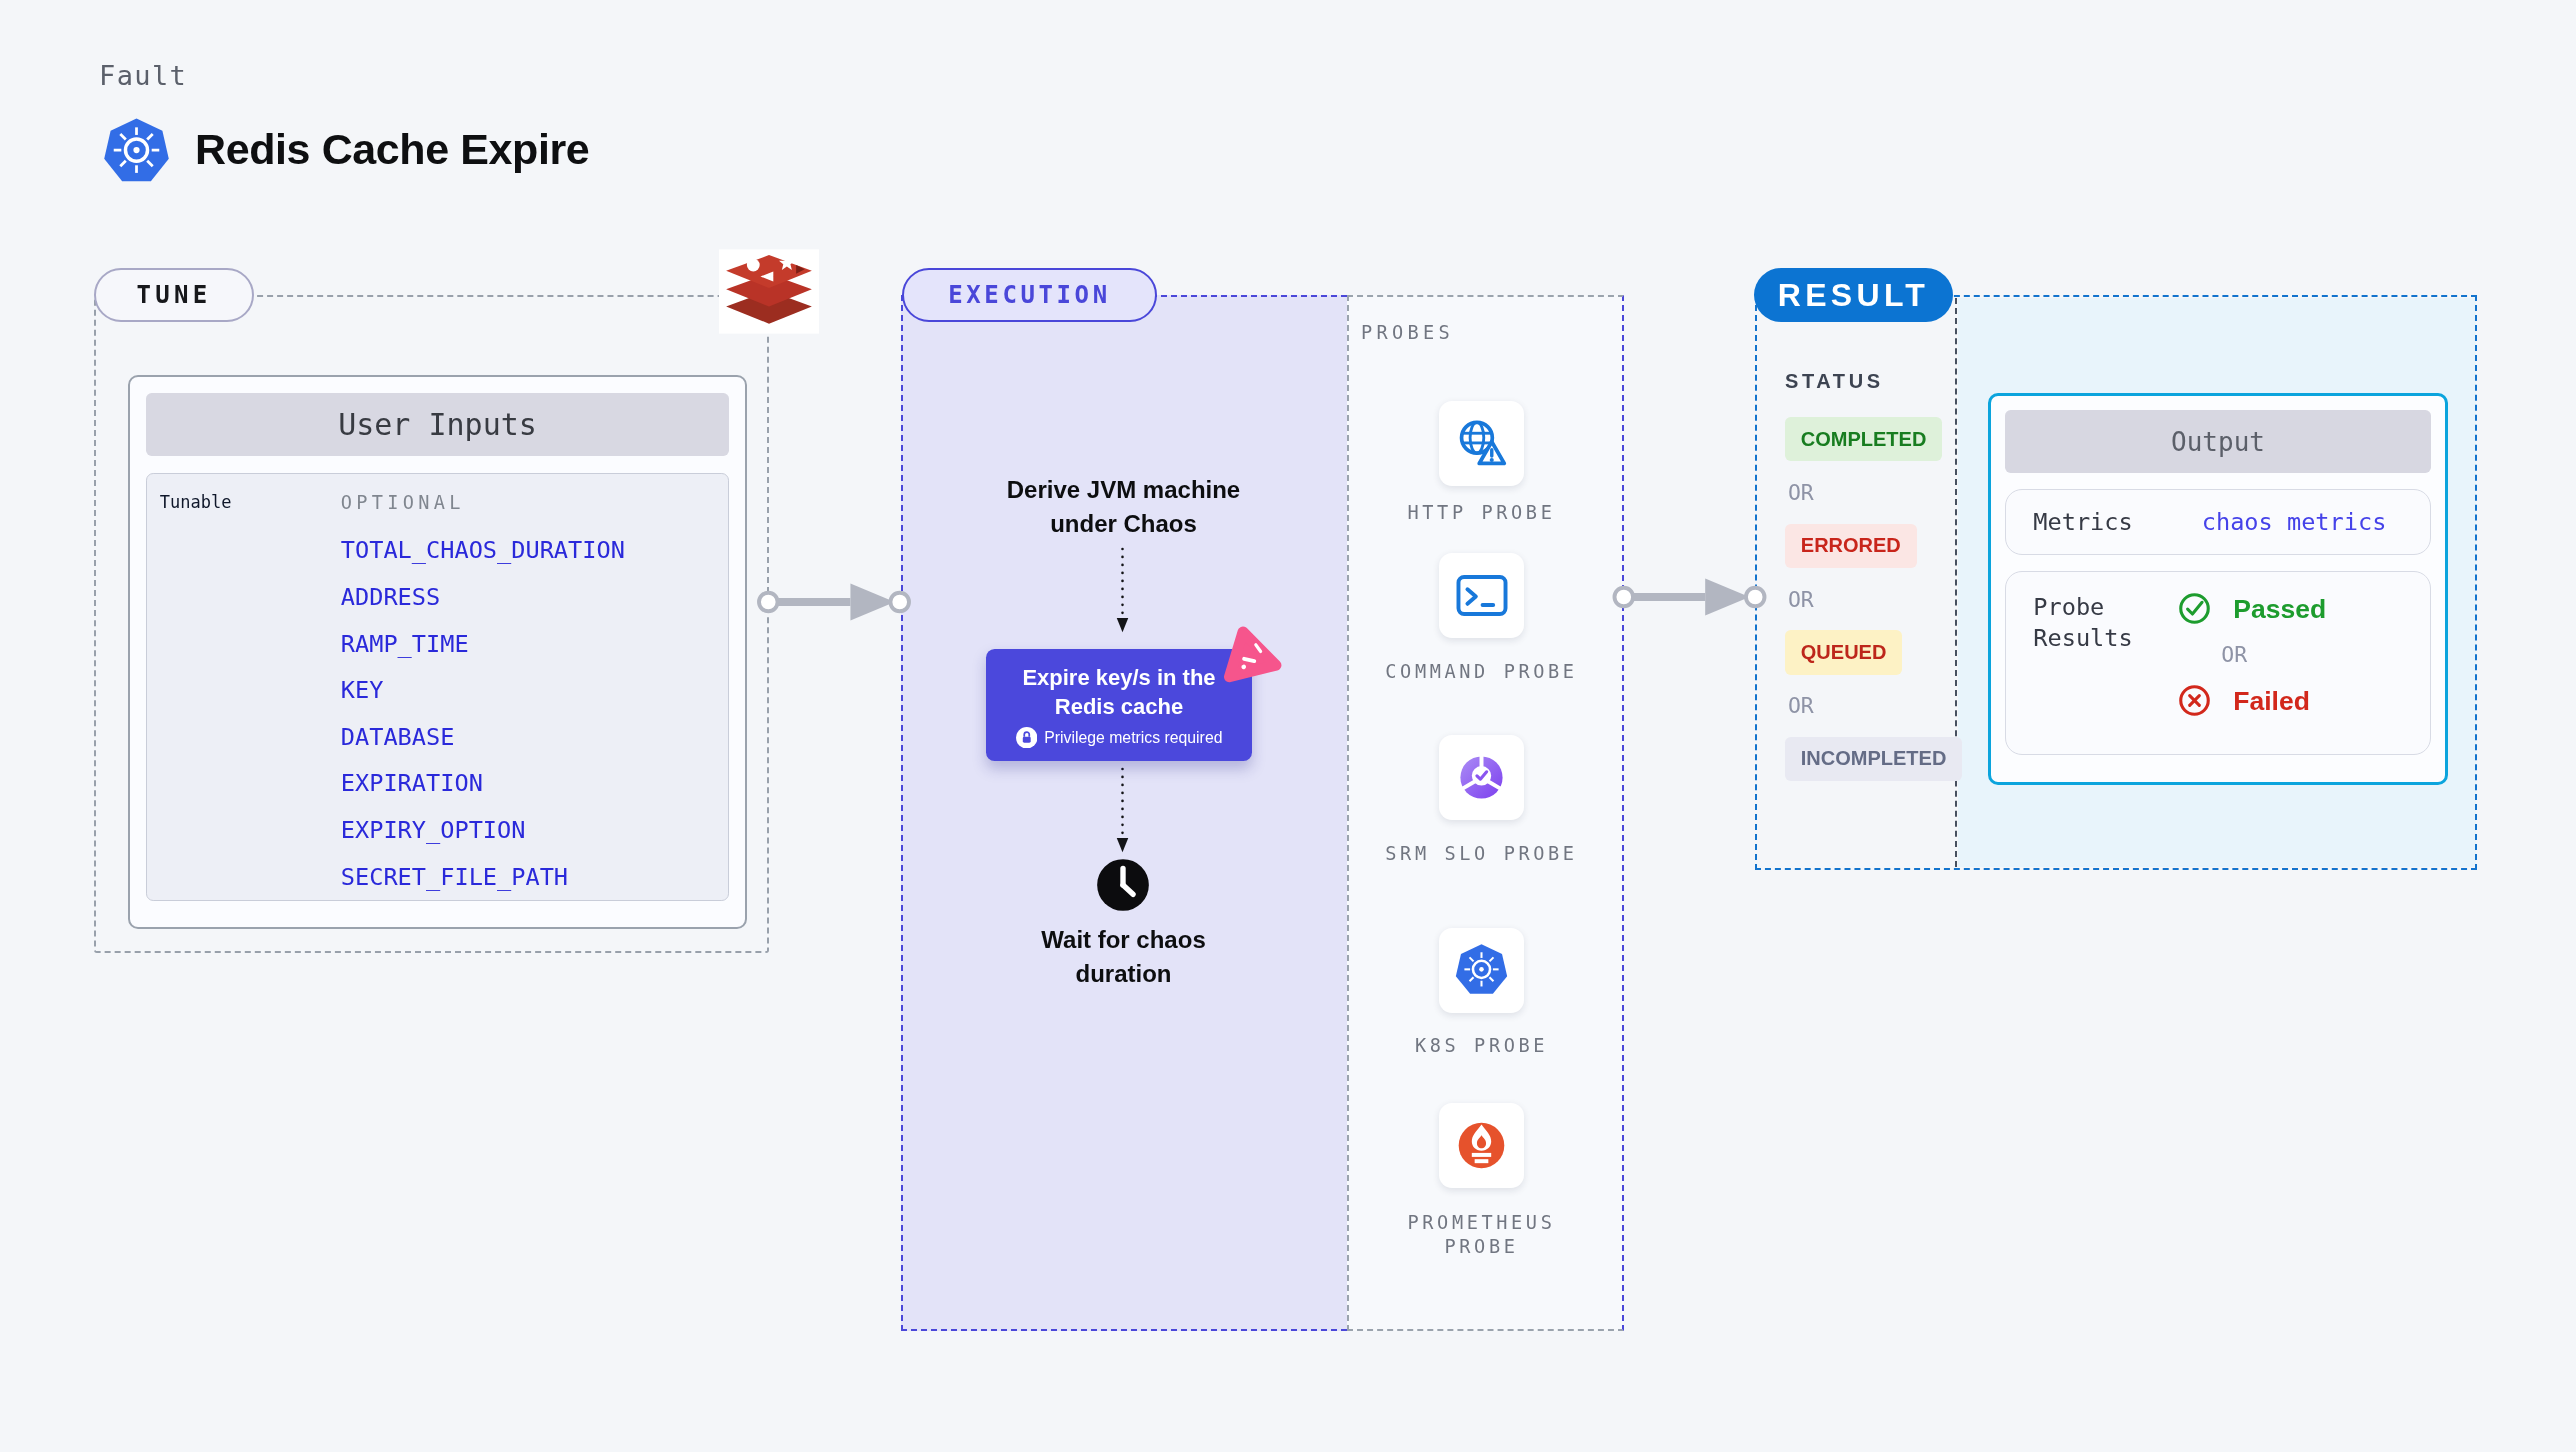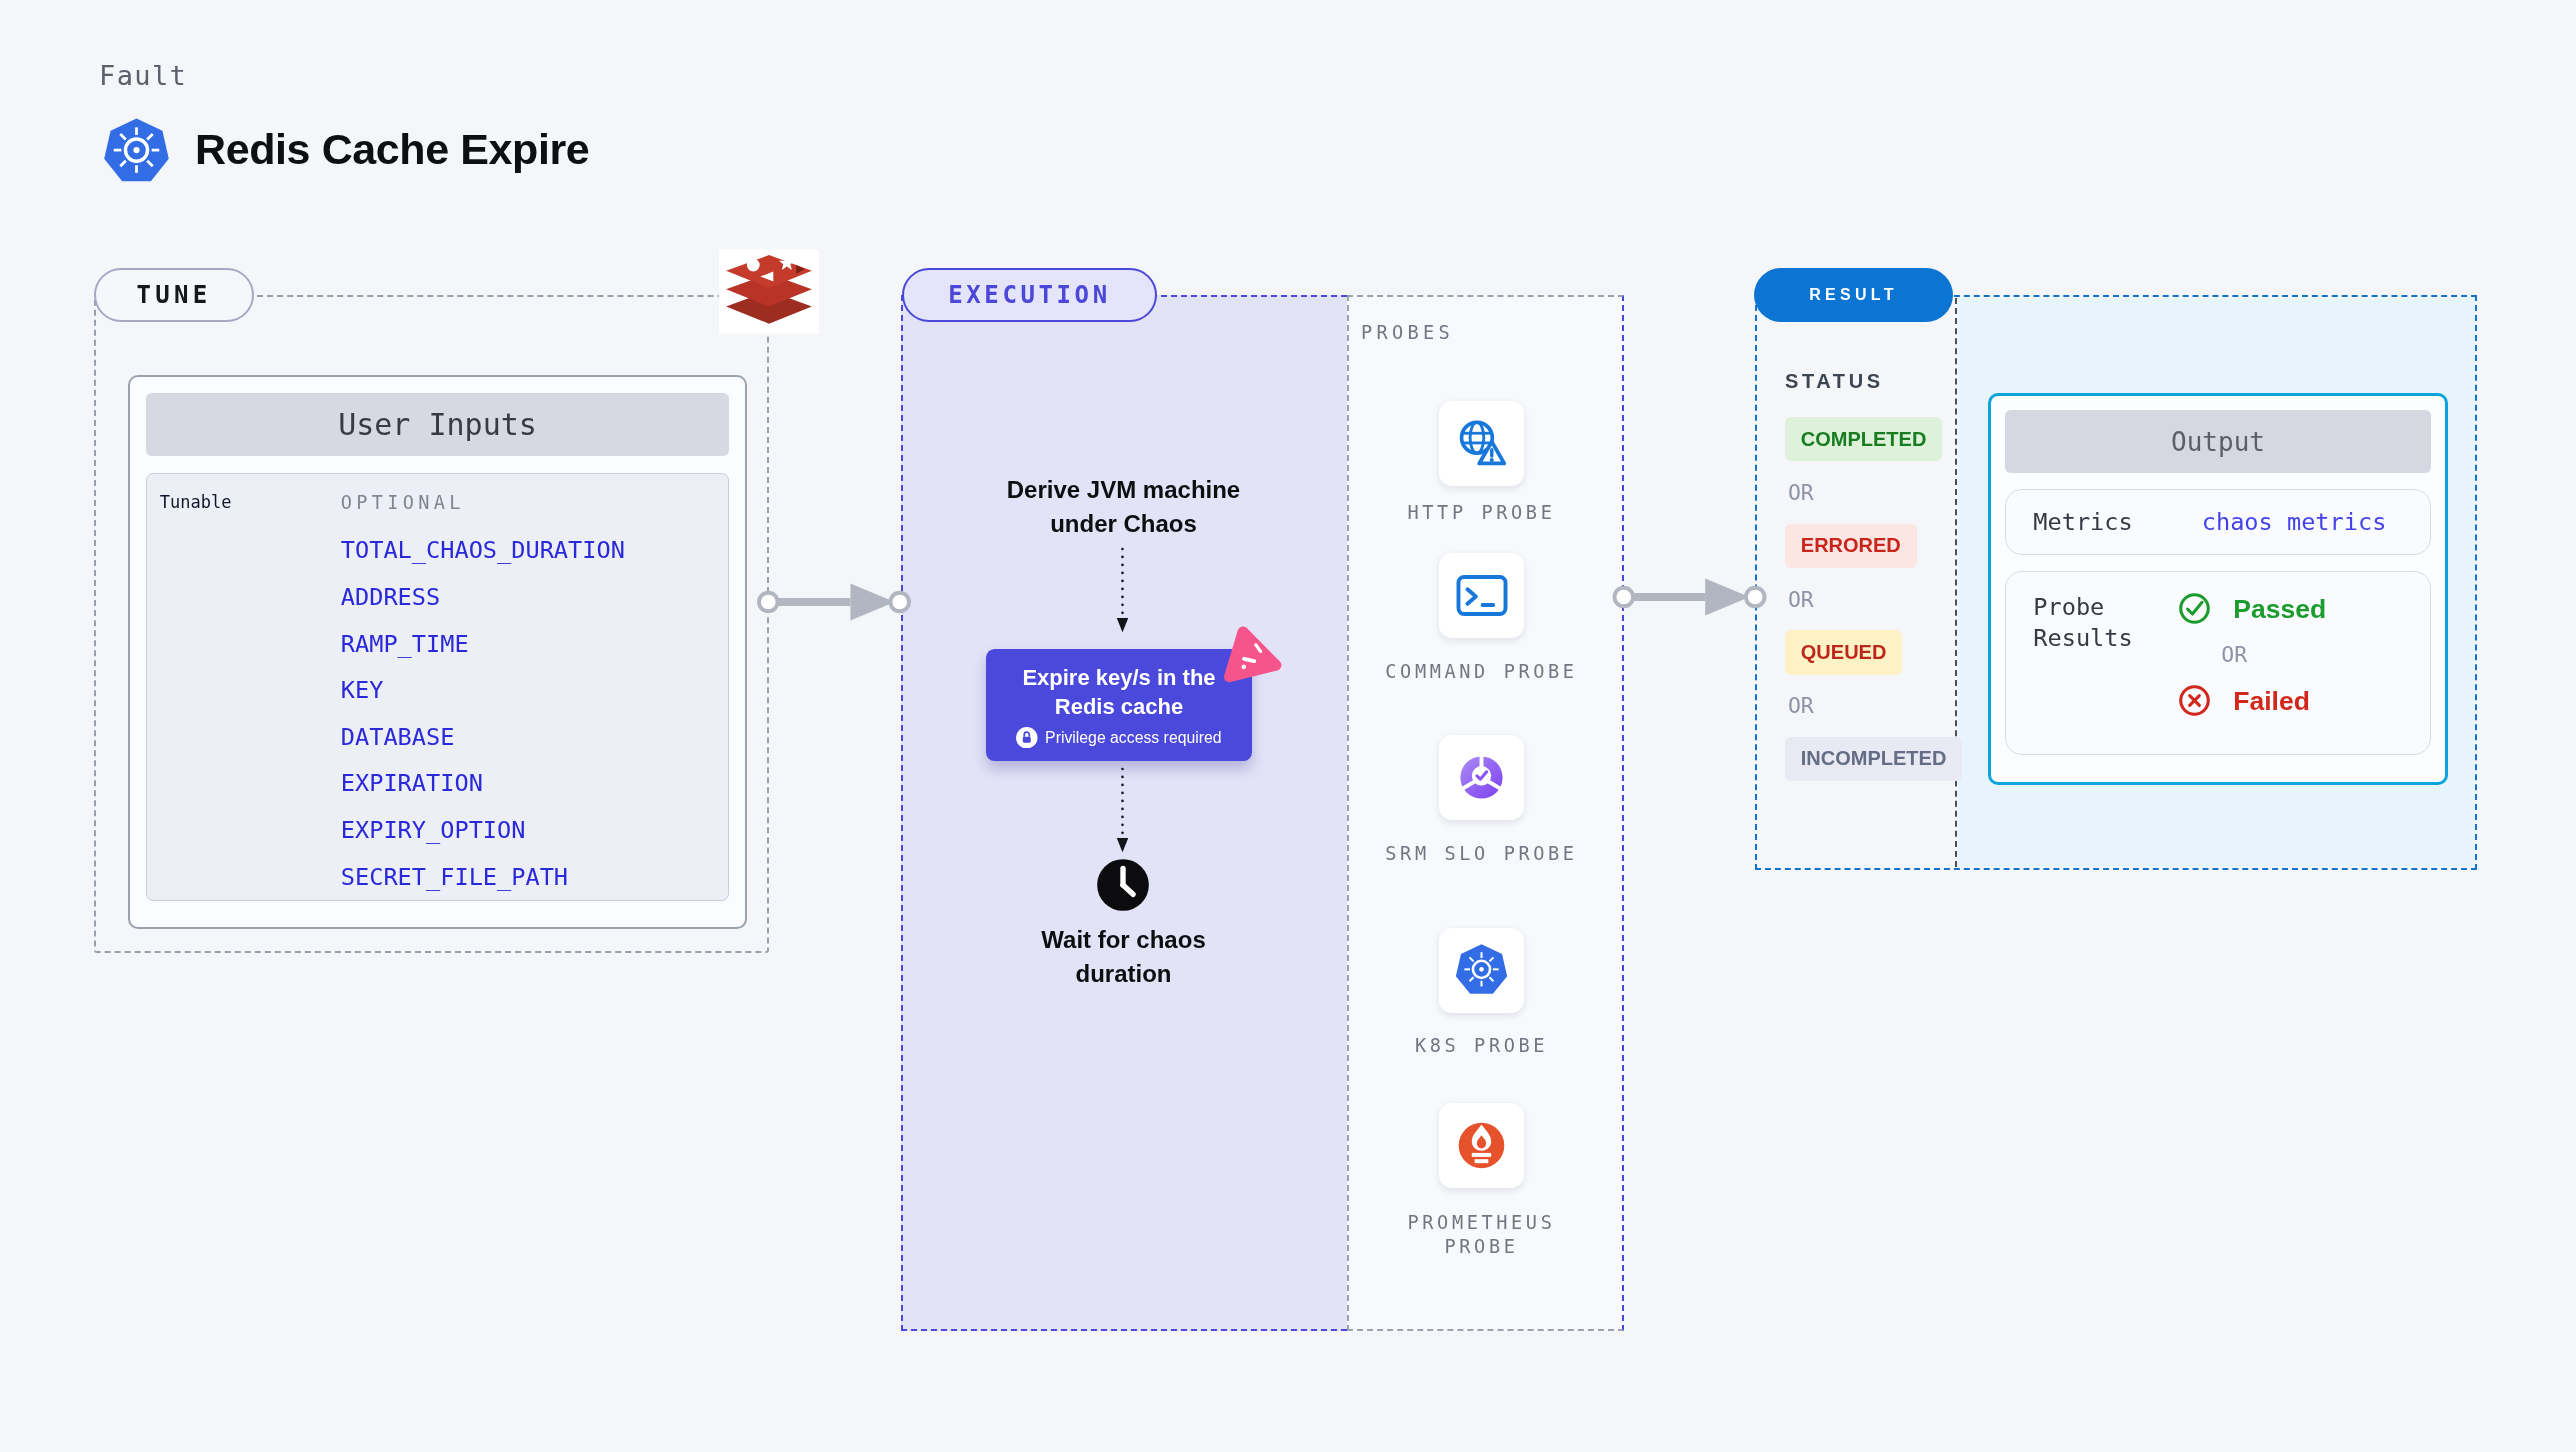--- a/index.html
+++ b/index.html
@@ -8,21 +8,21 @@
   .canvas { position:relative; width:2576px; height:1452px; }
   .abs { position:absolute; }
   .mono { font-family:"DejaVu Sans Mono", monospace; }
 
   .kicker { left:99px; top:60px; font-size:27px; color:#5b606b; letter-spacing:1.4px; }
   .page-title { left:195px; top:125px; font-size:43px; font-weight:800; color:#0e0f11; letter-spacing:-0.4px; }
 
   .pill { display:flex; align-items:center; justify-content:center; border-radius:29px; font-weight:700; z-index:6; }
   .tune-pill { left:94px; top:268px; width:160px; height:54px; background:#f6f7fb; border:2.1px solid #a8a8c6; color:#17181b; font-size:24px; letter-spacing:4.3px; }
   .exec-pill { left:902px; top:268px; width:255px; height:54px; background:#e4e4fb; border:2.9px solid #4a47d9; color:#4a47d9; font-size:24px; letter-spacing:3.6px; }
-  .result-pill { left:1754px; top:268px; width:199px; height:54px; background:#0c74d2; color:#ffffff; font-size:16px; letter-spacing:4.3px; }
+  .result-pill { left:1754px; top:268px; width:199px; height:54px; background:#0c74d2; color:#ffffff; font-size:32px; letter-spacing:4.3px; }
 
   .tune-box { left:94px; top:295px; width:675px; height:658px; border:2.1px dashed #98a0ab; border-radius:2.9px; }
 
   .ui-card { left:128px; top:375px; width:619px; height:554px; background:#fbfcff; border:2.1px solid #9aa2ad; border-radius:10px; padding:15.8px; z-index:3; }
   .ui-header { height:63px; background:#d8d8e2; border-radius:5.7px; display:flex; align-items:center; justify-content:center; font-size:30px; color:#383b42; }
   .ui-panel { margin-top:17px; height:428px; background:#edeff6; border:1.4px solid #c9cdd9; border-radius:7.2px; display:flex; padding:18.6px 0 0 13px; }
   .tunable-col { width:181px; font-size:17px; color:#0f172a; }
   .inputs-col { flex:1; }
   .optional { font-size:18.6px; letter-spacing:4.3px; color:#80868f; margin-bottom:23px; }
   .input-link { display:block; font-size:23.6px; color:#2a29da; margin-bottom:18.6px; text-decoration:none; }
@@ -144,21 +144,21 @@
 
   <div class="abs chaos-box">
     <div class="line">Expire key/s in the</div>
     <div class="line">Redis cache</div>
     <div class="privilege">
       <svg width="21.5" height="21.5" viewBox="0 0 30 30">
         <circle cx="15" cy="15" r="15" fill="#fff"></circle>
         <rect x="9.5" y="13.5" width="11" height="8.5" rx="2" fill="#4b48dc"></rect>
         <path d="M11.5,13.5 v-3 a3.5,3.5 0 0 1 7,0 v3" stroke="#4b48dc" stroke-width="2.4" fill="none"></path>
       </svg>
-      <span>Privilege access required</span>
+      <span>Privilege metrics required</span>
     </div>
   </div>
   <svg class="abs" style="left:1218px;top:625px;z-index:5;transform:rotate(-14deg)" width="62" height="62" viewBox="0 0 80 80">
     <polygon points="40,8 71,60 9,60" fill="#f6558c" stroke="#f6558c" stroke-width="14" stroke-linejoin="round"></polygon>
     <line x1="33" y1="42" x2="45" y2="48" stroke="#fff" stroke-width="5" stroke-linecap="round"></line>
     <line x1="52" y1="28" x2="56" y2="38" stroke="#fff" stroke-width="4" stroke-linecap="round"></line>
     <circle cx="30" cy="52" r="3" fill="#fff"></circle>
   </svg>
 
   <svg class="abs" style="left:1111px;top:766px" width="23" height="95" viewBox="0 0 32 132">

